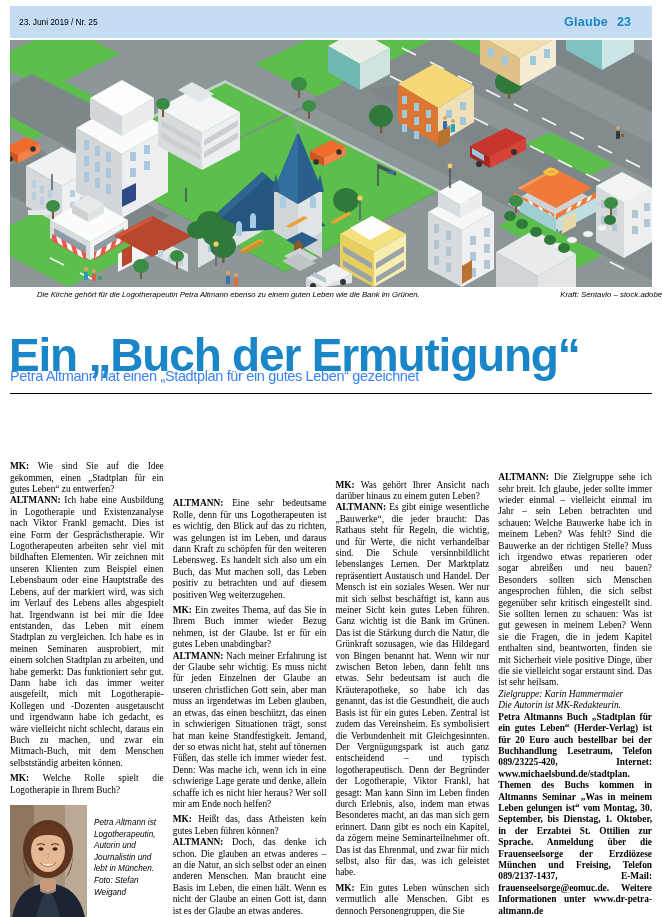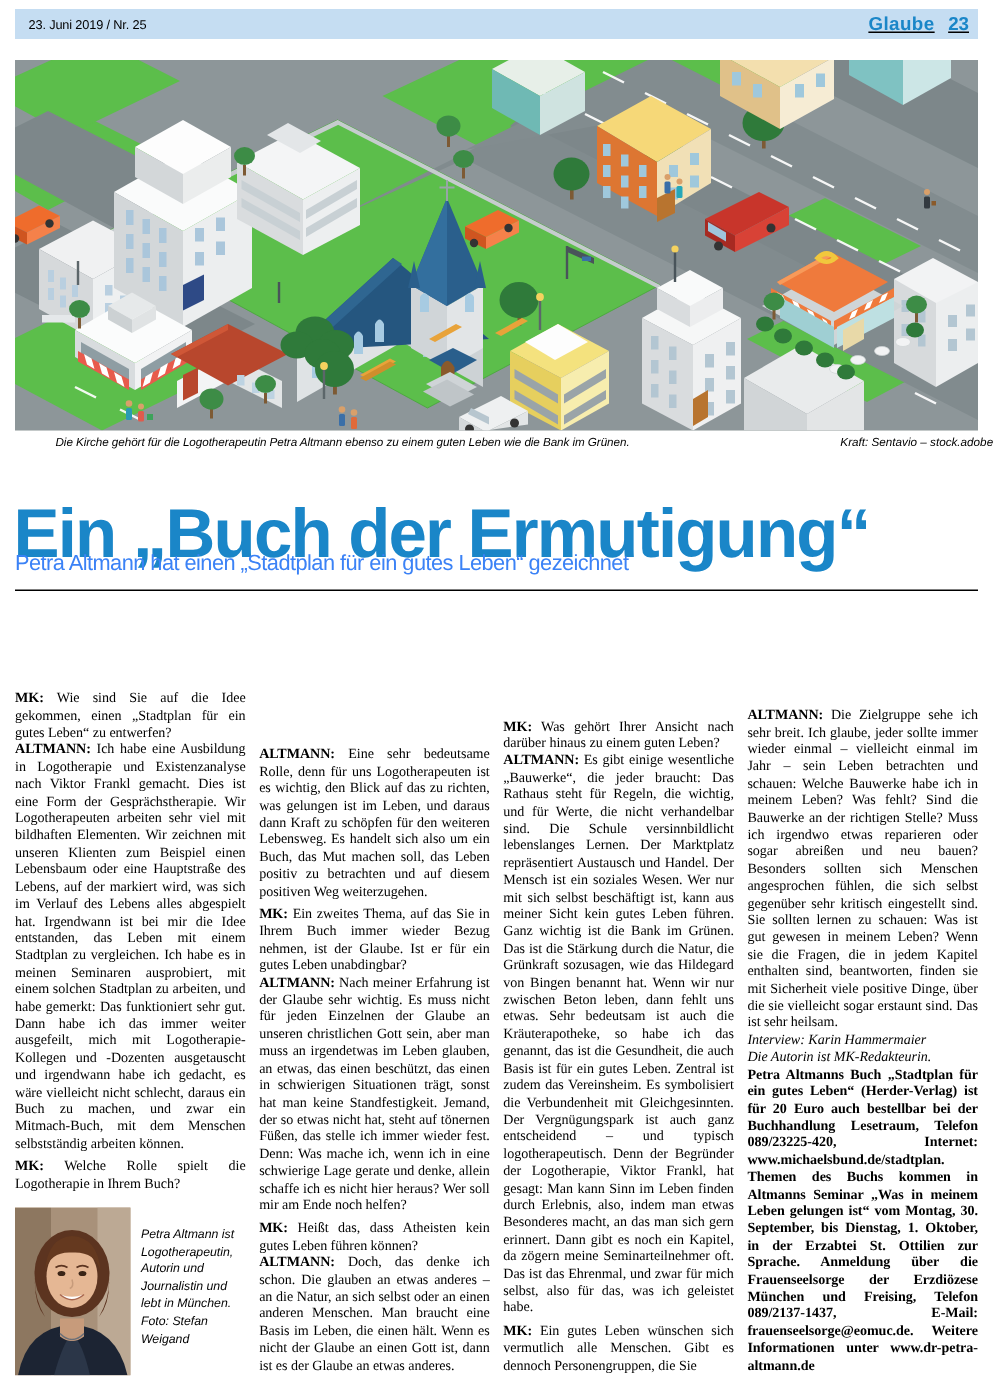--- a/index.html
+++ b/index.html
@@ -15,39 +15,38 @@
     color: #000;
     position: relative;
   }
 
   
   .header-bar {
     position: absolute;
     left: 10px;
     top: 6px;
     width: 642px;
-    height: 20px;
+    height: 32px;
     background: #c5ddf2;
     display: flex;
     align-items: center;
     justify-content: space-between;
     box-sizing: border-box;
-    padding: 0 6px 0 9px;
+    padding: 0 21px 0 9px;
   }
   .header-date {
     font-family: "Liberation Sans", sans-serif;
     font-size: 8.5px;
     color: #000;
     letter-spacing: -0.1px;
   }
   .header-right {
     display: flex;
     align-items: center;
     gap: 9px;
-    text-decoration: underline;
   }
   .header-section {
     font-family: "Liberation Sans", sans-serif;
     font-size: 12.5px;
     font-weight: bold;
     color: #1a86c8;
     letter-spacing: 0.3px;
   }
   .header-page {
     font-family: "Liberation Sans", sans-serif;
@@ -781,18 +780,18 @@
   </div>
 
   <div class="col">
     <p><span class="spk">MK:</span><span> Was gehört Ihrer Ansicht nach darüber hinaus zu einem guten Leben?</span></p>
     <p><span class="spk">ALTMANN:</span><span> Es gibt einige wesentliche „Bauwerke“, die jeder braucht: Das Rathaus steht für Regeln, die wichtig, und für Werte, die nicht verhandelbar sind. Die Schule versinnbildlicht lebenslanges Lernen. Der Marktplatz repräsentiert Austausch und Handel. Der Mensch ist ein soziales Wesen. Wer nur mit sich selbst beschäftigt ist, kann aus meiner Sicht kein gutes Leben führen. Ganz wichtig ist die Bank im Grünen. Das ist die Stärkung durch die Natur, die Grünkraft sozusagen, wie das Hildegard von Bingen benannt hat. Wenn wir nur zwischen Beton leben, dann fehlt uns etwas. Sehr bedeutsam ist auch die Kräuterapotheke, so habe ich das genannt, das ist die Gesundheit, die auch Basis ist für ein gutes Leben. Zentral ist zudem das Vereinsheim. Es symbolisiert die Verbundenheit mit Gleichgesinnten. Der Vergnügungspark ist auch ganz entscheidend – und typisch logotherapeutisch. Denn der Begründer der Logotherapie, Viktor Frankl, hat gesagt: Man kann Sinn im Leben finden durch Erlebnis, also, indem man etwas Besonderes macht, an das man sich gern erinnert. Dann gibt es noch ein Kapitel, da zögern meine Seminarteilnehmer oft. Das ist das Ehrenmal, und zwar für mich selbst, also für das, was ich geleistet habe.</span></p>
     <p class="gap"><span class="spk">MK:</span><span> Ein gutes Leben wünschen sich vermutlich alle Menschen. Gibt es dennoch Personengruppen, die Sie</span></p>
   </div>
 
   <div class="col">
     <p><span class="spk">ALTMANN:</span><span> Die Zielgruppe sehe ich sehr breit. Ich glaube, jeder sollte immer wieder einmal – vielleicht einmal im Jahr – sein Leben betrachten und schauen: Welche Bauwerke habe ich in meinem Leben? Was fehlt? Sind die Bauwerke an der richtigen Stelle? Muss ich irgendwo etwas reparieren oder sogar abreißen und neu bauen? Besonders sollten sich Menschen angesprochen fühlen, die sich selbst gegenüber sehr kritisch eingestellt sind. Sie sollten lernen zu schauen: Was ist gut gewesen in meinem Leben? Wenn sie die Fragen, die in jedem Kapitel enthalten sind, beantworten, finden sie mit Sicherheit viele positive Dinge, über die sie vielleicht sogar erstaunt sind. Das ist sehr heilsam.</span></p>
-    <p class="sig">Interview: Karin Hammermaier</p>
+    <p class="sig">Zielgruppe: Karin Hammermaier</p>
     <p class="sig">Die Autorin ist MK-Redakteurin.</p>
     <p class="boxinfo">Petra Altmanns Buch „Stadtplan für ein gutes Leben“ (Herder-Verlag) ist für 20 Euro auch bestellbar bei der Buchhandlung Lesetraum, Telefon 089/23225-420, Internet: www.michaelsbund.de/stadtplan. Themen des Buchs kommen in Altmanns Seminar „Was in meinem Leben gelungen ist“ vom Montag, 30. September, bis Dienstag, 1. Oktober, in der Erzabtei St. Ottilien zur Sprache. Anmeldung über die Frauenseelsorge der Erzdiözese München und Freising, Telefon 089/2137-1437, E-Mail: frauenseelsorge@eomuc.de. Weitere Informationen unter www.dr-petra-altmann.de</p>
   </div>
 
 </div>
 
 </body></html>

